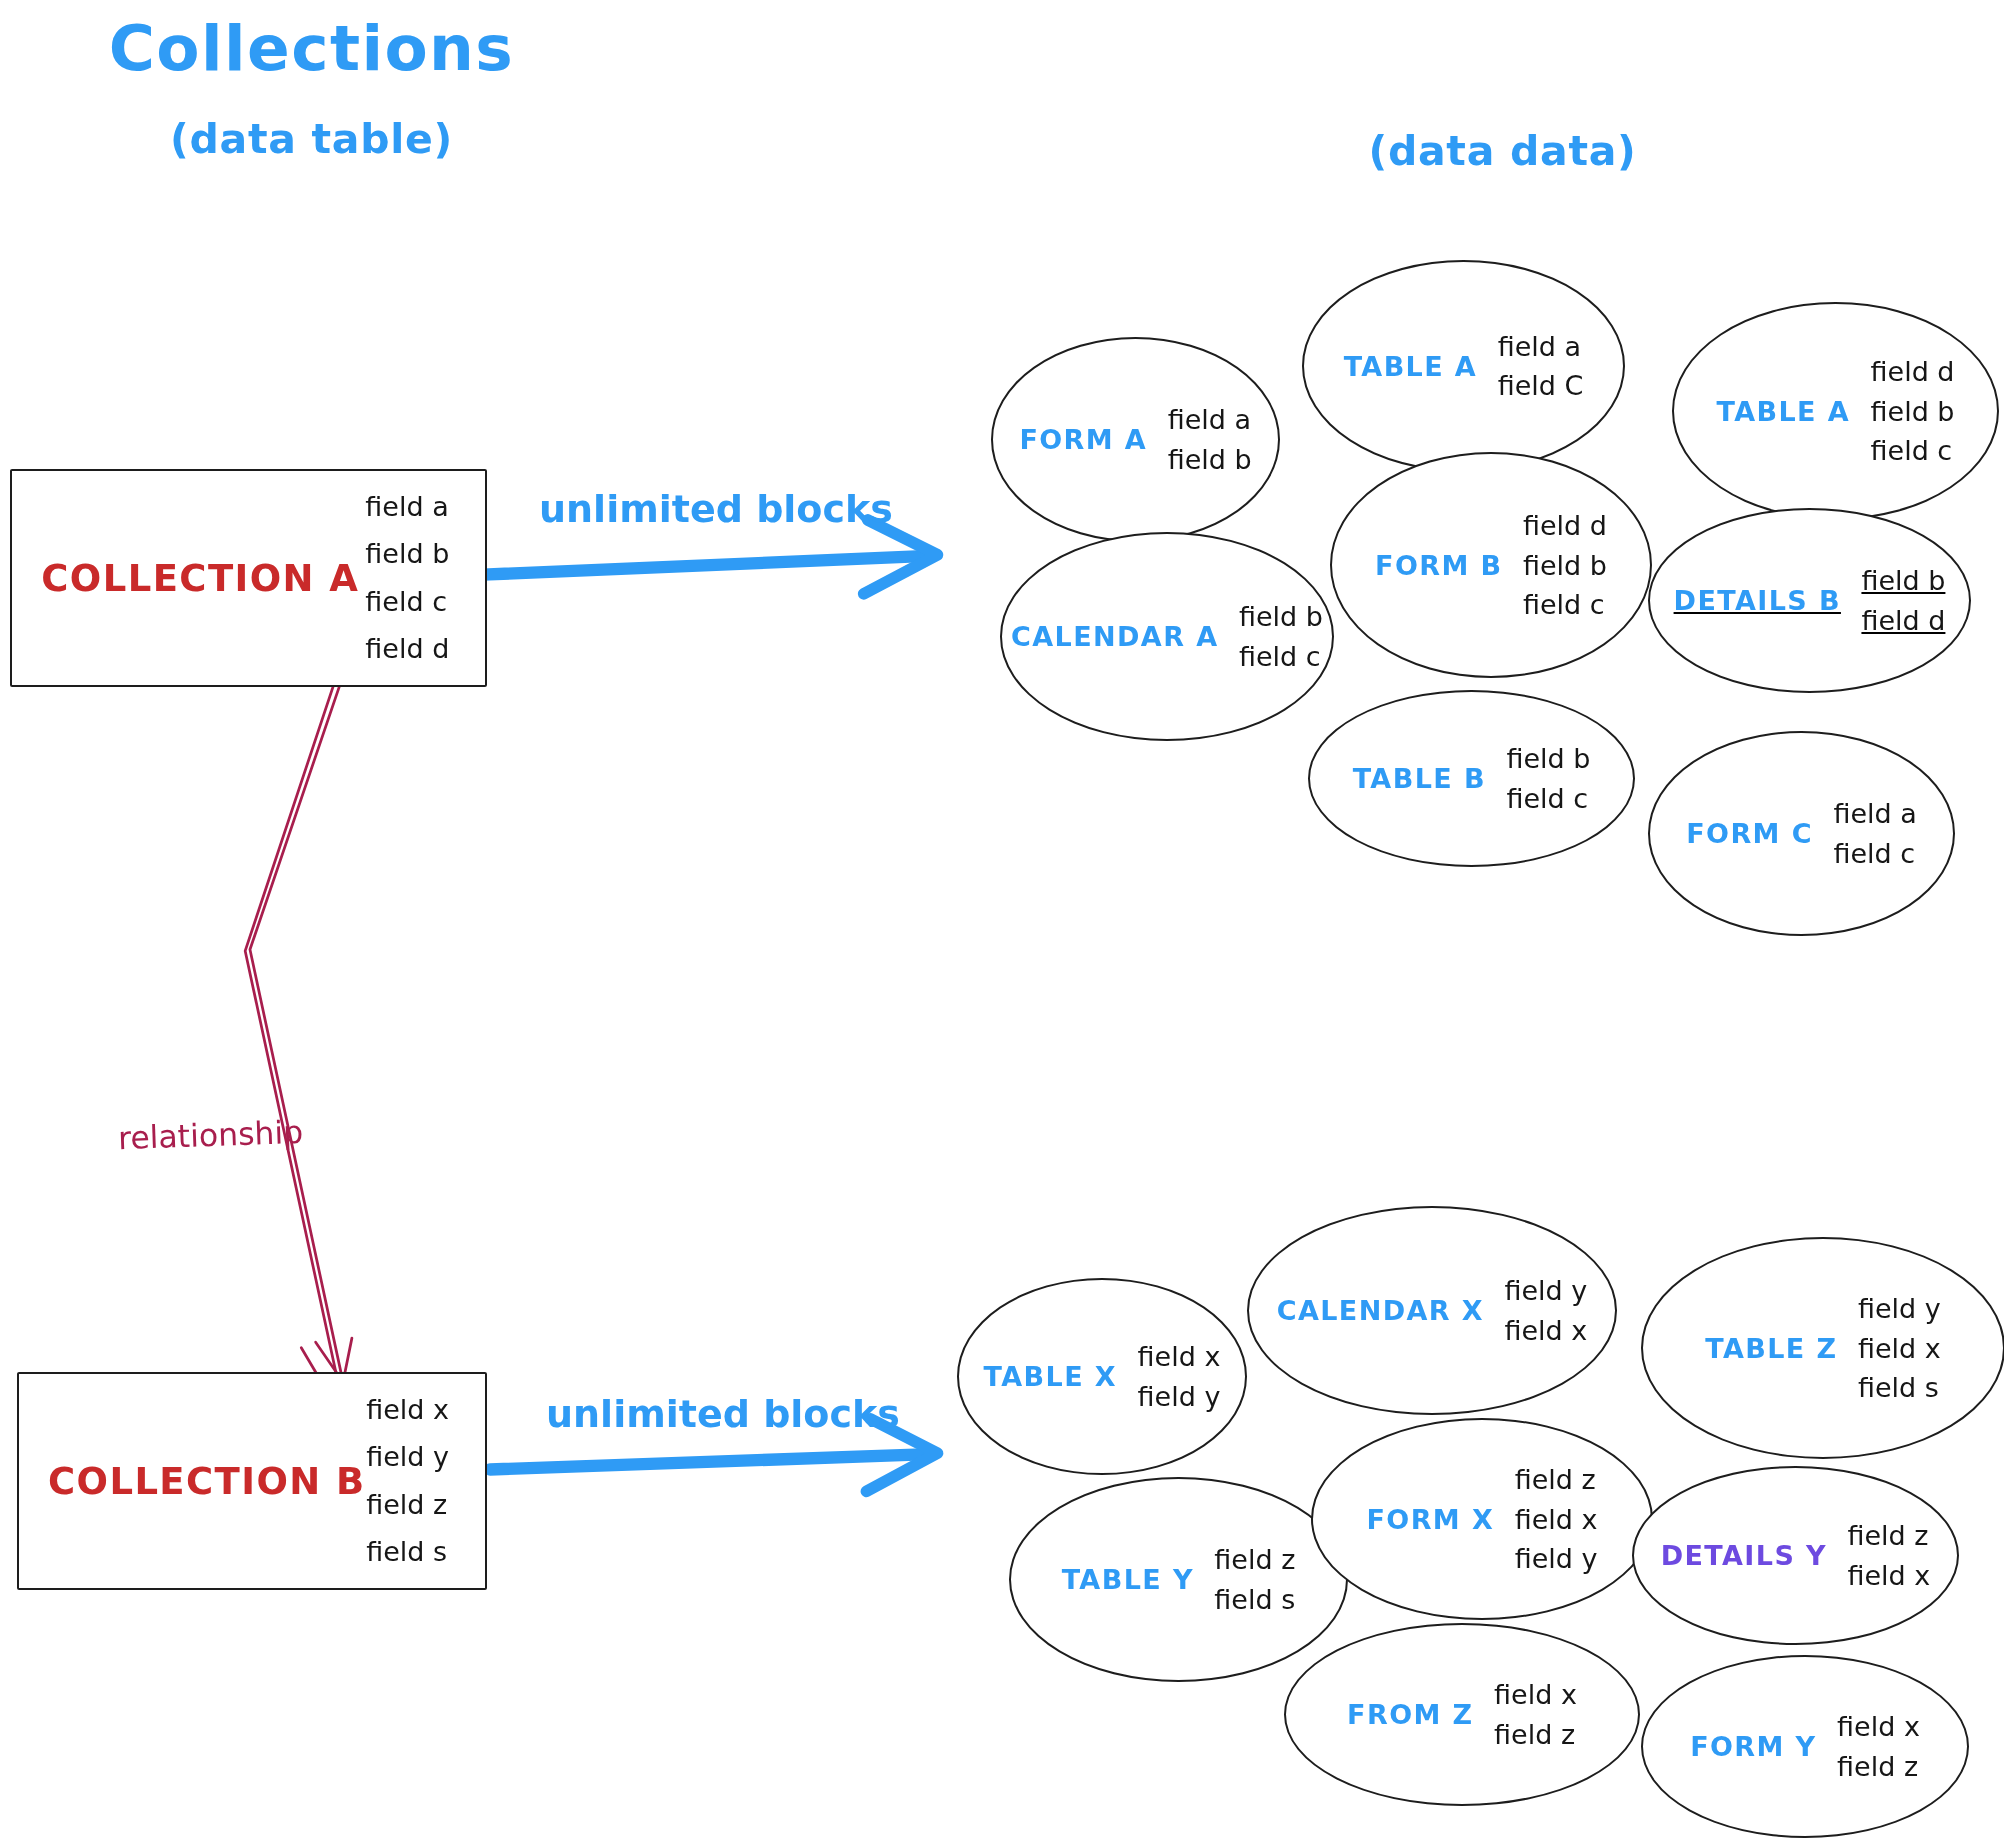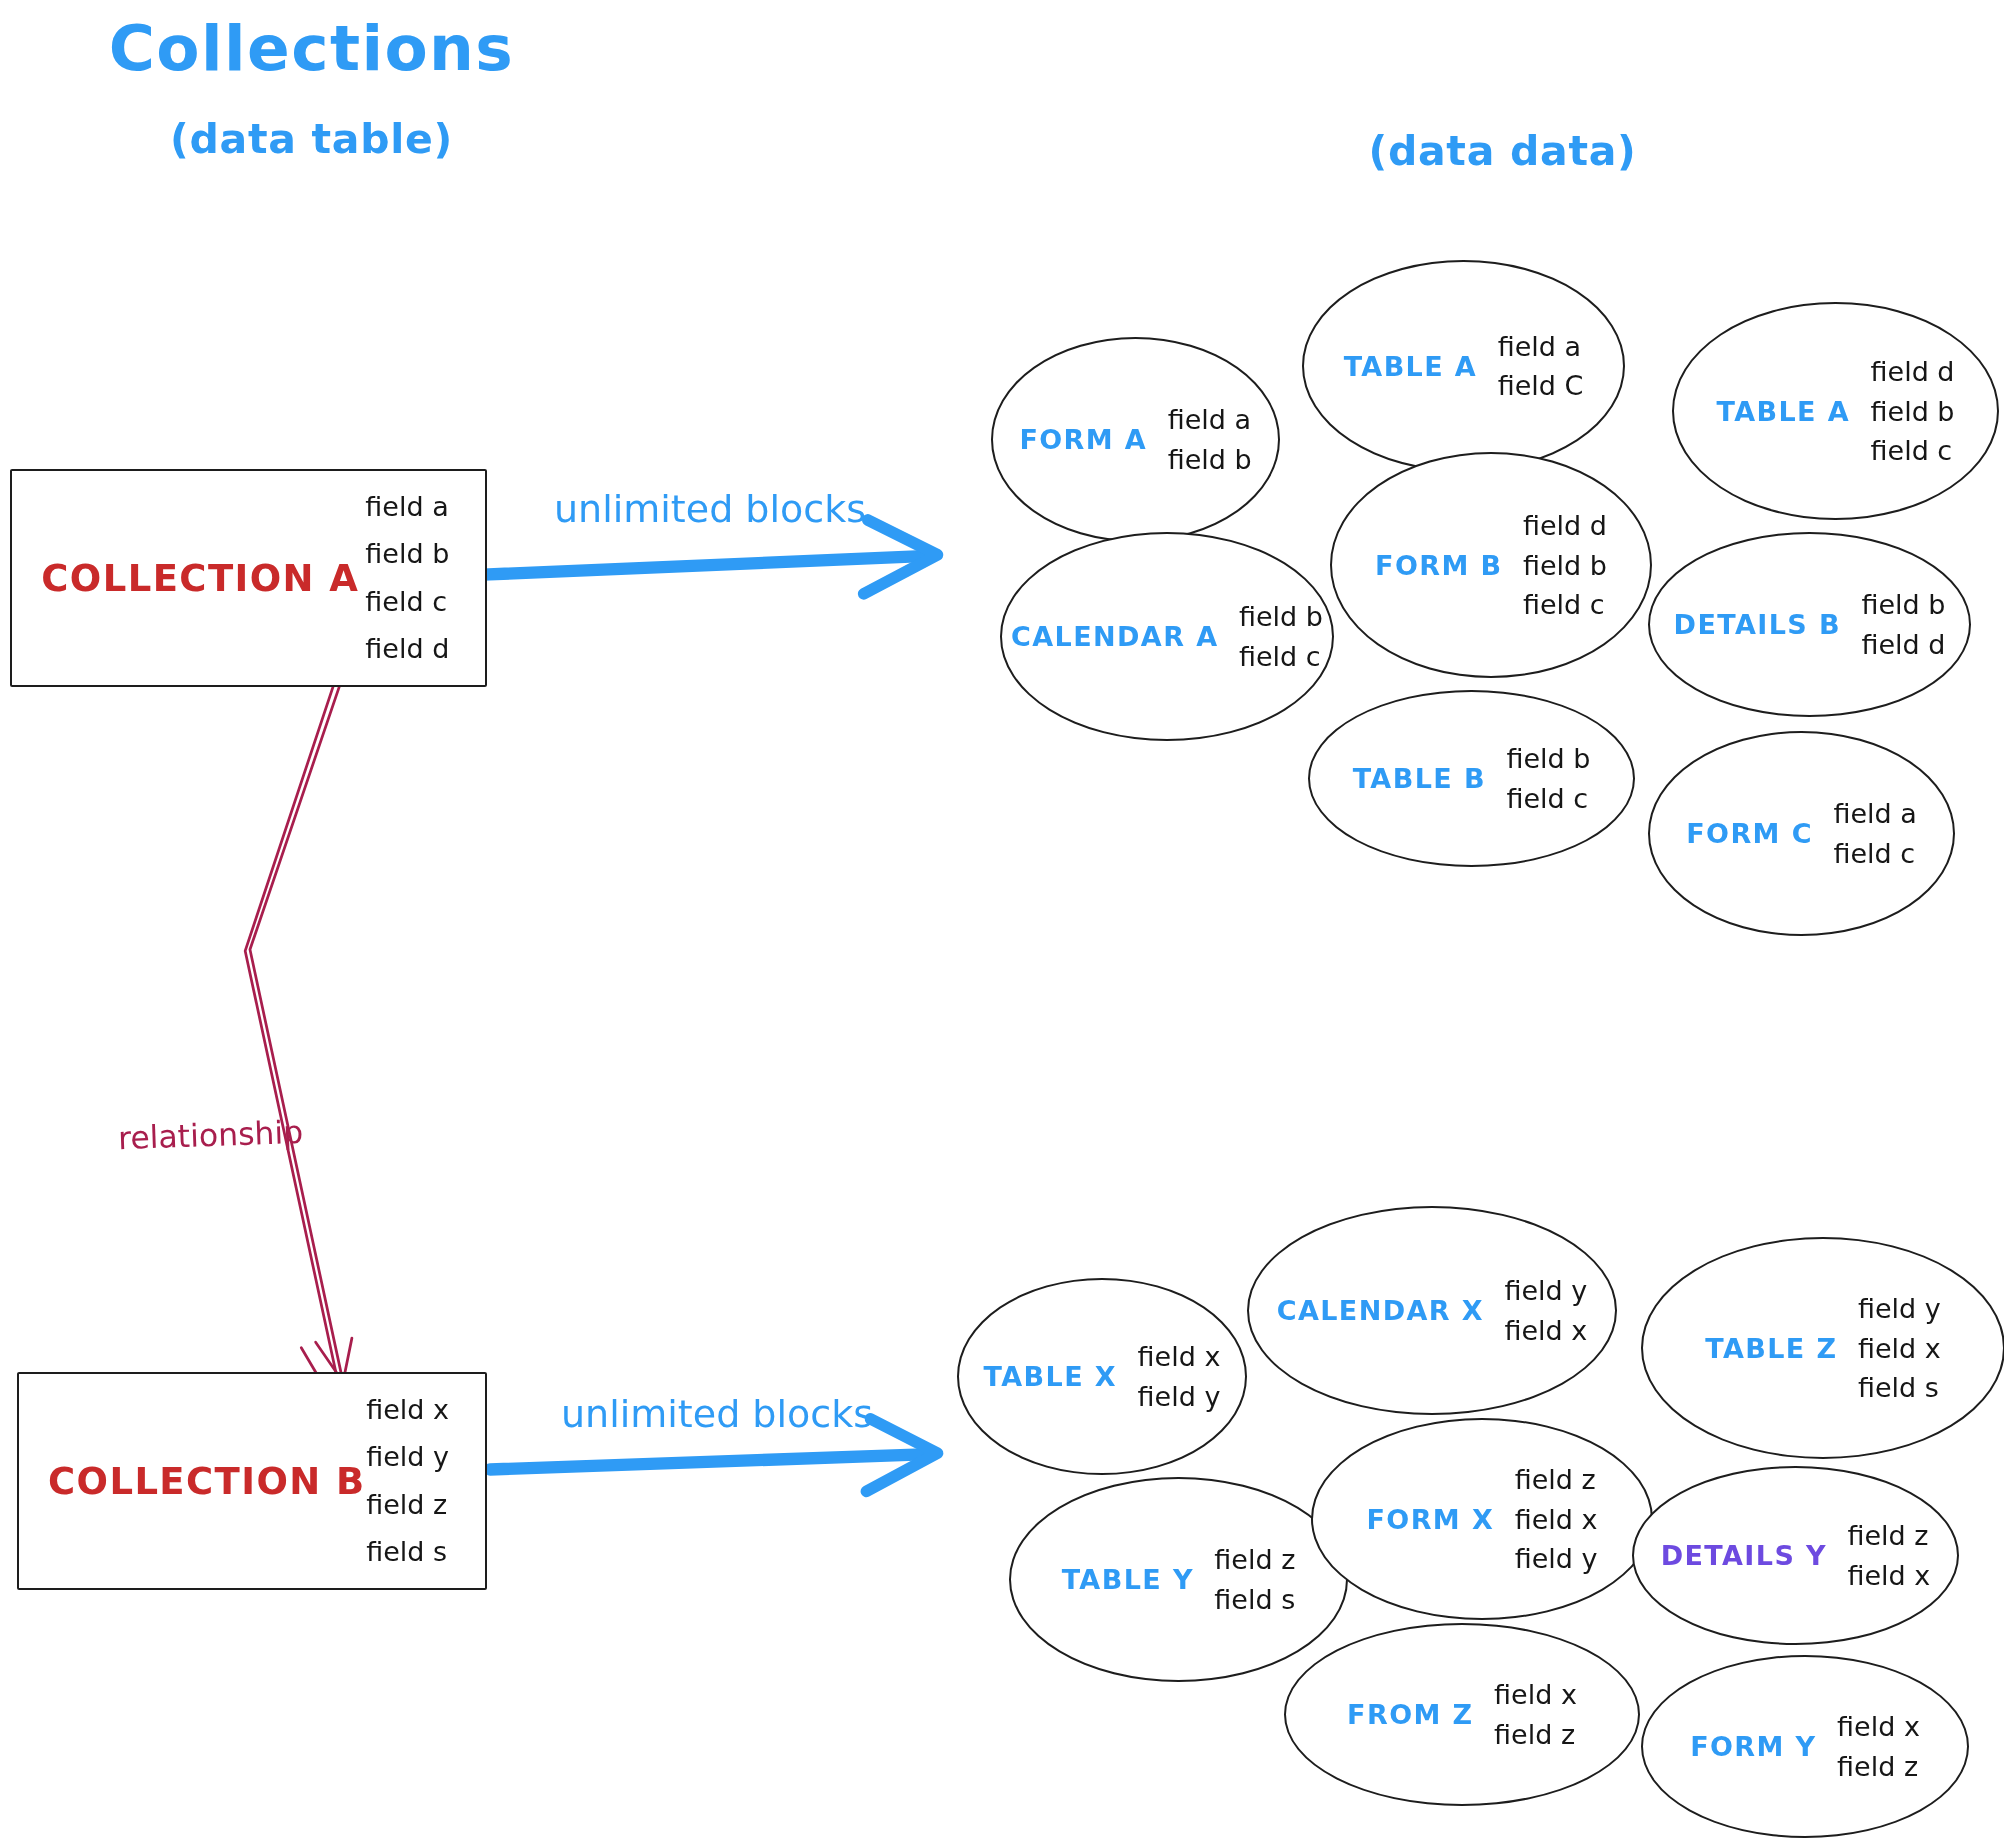--- a/index.html
+++ b/index.html
@@ -42,21 +42,21 @@
   }
   .blabel{
     color:var(--blue);font-size:27px;font-weight:600;letter-spacing:1.4px;white-space:nowrap;
     flex-shrink:0;
   }
   .blabel.purple{color:var(--purple);}
   .bfields{display:flex;flex-direction:column;gap:8.2px;}
   .bf{font-size:27px;color:#161616;white-space:nowrap;}
   .arrowlabel{
     position:absolute;text-align:center;color:var(--blue);
-    font-size:38px;font-weight:400;white-space:nowrap;
+    font-size:38px;font-weight:700;white-space:nowrap;
   }
   .rellabel{
     position:absolute;color:var(--crimson);font-size:31.5px;
     transform:rotate(-2deg);white-space:nowrap;
   }
   svg.overlay{position:absolute;left:0;top:0;pointer-events:none;}
 </style>
 </head>
 <body>
 
@@ -146,21 +146,21 @@
 
   <div class="ellipse" style="left:1330px;top:452px;width:322px;height:226px;">
     <span class="blabel">FORM B</span>
     <div class="bfields">
       <div class="bf">field d</div>
       <div class="bf">field b</div>
       <div class="bf">field c</div>
     </div>
   </div>
 
-  <div class="ellipse" style="left:1648px;top:532px;width:323px;height:185px;">
+  <div class="ellipse" style="left:1648px;top:508px;width:323px;height:185px;text-decoration:underline;">
     <span class="blabel">DETAILS B</span>
     <div class="bfields">
       <div class="bf">field b</div>
       <div class="bf">field d</div>
     </div>
   </div>
 
   <div class="ellipse" style="left:1308px;top:690px;width:327px;height:177px;">
     <span class="blabel">TABLE B</span>
     <div class="bfields">

